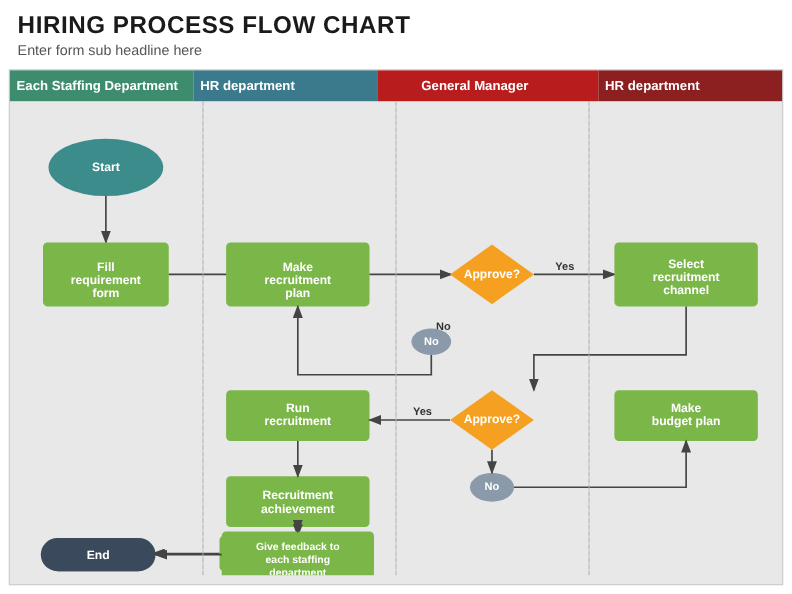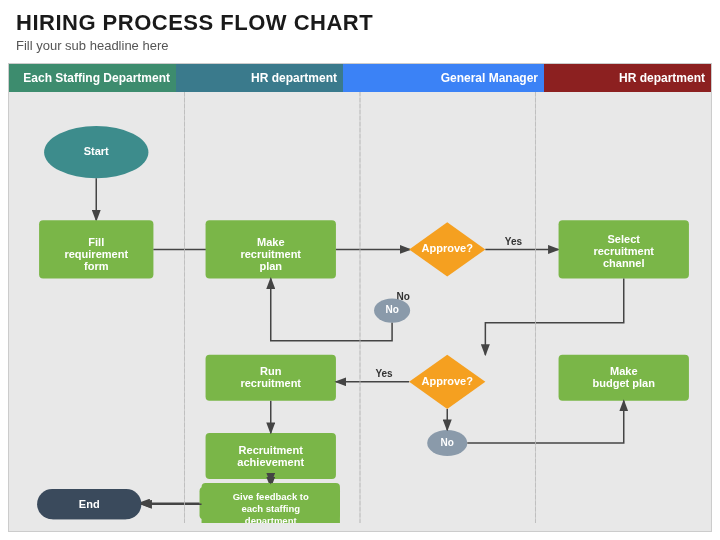--- a/index.html
+++ b/index.html
@@ -41,28 +41,28 @@
       border: 1px solid #ccc;
     }
     
     .col-headers {
       display: flex;
       width: 100%;
     }
     .col-header {
       flex: 1;
       padding: 7px 6px;
-      text-align: right;
+      text-align: left;
       font-size: 12px;
       font-weight: 700;
       color: #fff;
     }
     .col-header.green { background: #3d8c6e; }
     .col-header.teal { background: #3a7a8c; }
-    .col-header.orange { background: #3b82f6; padding-left: 40px; }
+    .col-header.orange { background: #b91c1c; padding-left: 40px; }
     .col-header.red { background: #8c2020; }
 
     
     .flow-svg-wrapper {
       position: relative;
       width: 100%;
       flex: 1;
       font-weight: bold;
     }
     svg.flow {
@@ -101,21 +101,21 @@
       fill: none;
       marker-end: url(#arrowhead);
     }
   </style>
 </head>
 <body>
 
 <div class="page">
   <div class="header">
     <div class="header-title">HIRING PROCESS FLOW CHART</div>
-    <div class="header-subtitle">Fill your sub headline here</div>
+    <div class="header-subtitle">Enter form sub headline here</div>
   </div>
 
   <div class="flowchart-container">
     <div class="col-headers">
       <div class="col-header green">Each Staffing Department</div>
       <div class="col-header teal">HR department</div>
       <div class="col-header orange">General Manager</div>
       <div class="col-header red">HR department</div>
     </div>
 

